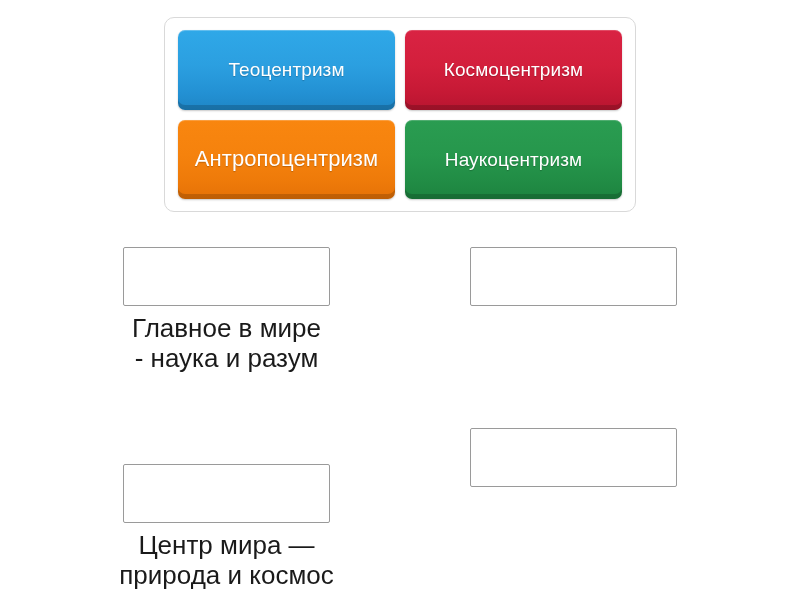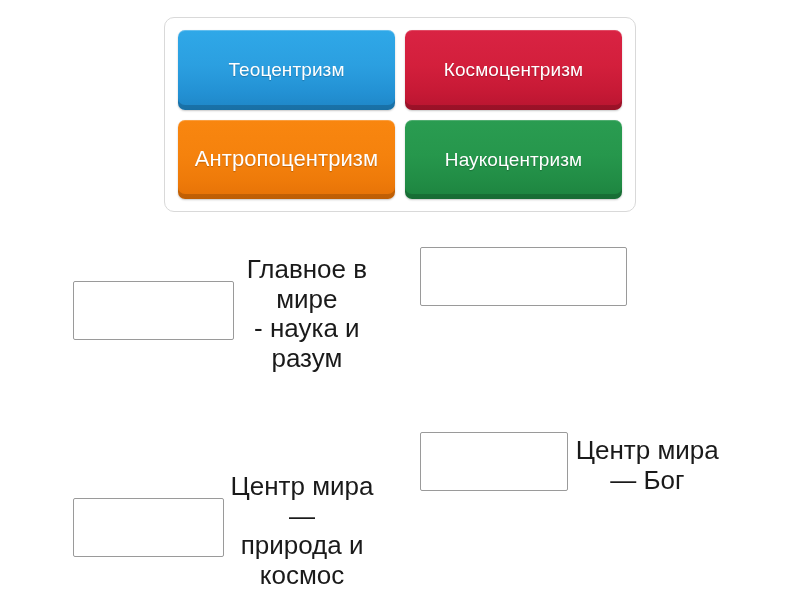--- a/index.html
+++ b/index.html
@@ -83,21 +83,23 @@
 
   
   .tile-orange .tile-label { font-size: 22px; }
 
   .tile-label { display: block; }
 
   
   .slot-group {
     position: absolute;
     display: flex;
+    flex-direction: column;
     align-items: center;
+    justify-content: flex-end;
   }
 
   .dropzone {
     box-sizing: border-box;
     border: 1px solid #9a9a9a;
     background: #ffffff;
     border-radius: 2px;
   }
 
   .slot-label {
@@ -162,14 +164,13 @@
 </div>
 
 <div class="slot-group" id="slot-group-3">
   <div class="dropzone" id="dropzone-3"></div>
   <div class="slot-label">Центр мира —
 природа и космос</div>
 </div>
 
 <div class="slot-group" id="slot-group-4">
   <div class="dropzone" id="dropzone-4"></div>
-  <div class="slot-label">Центр мира — Бог</div>
 </div>
 
 </body></html>

